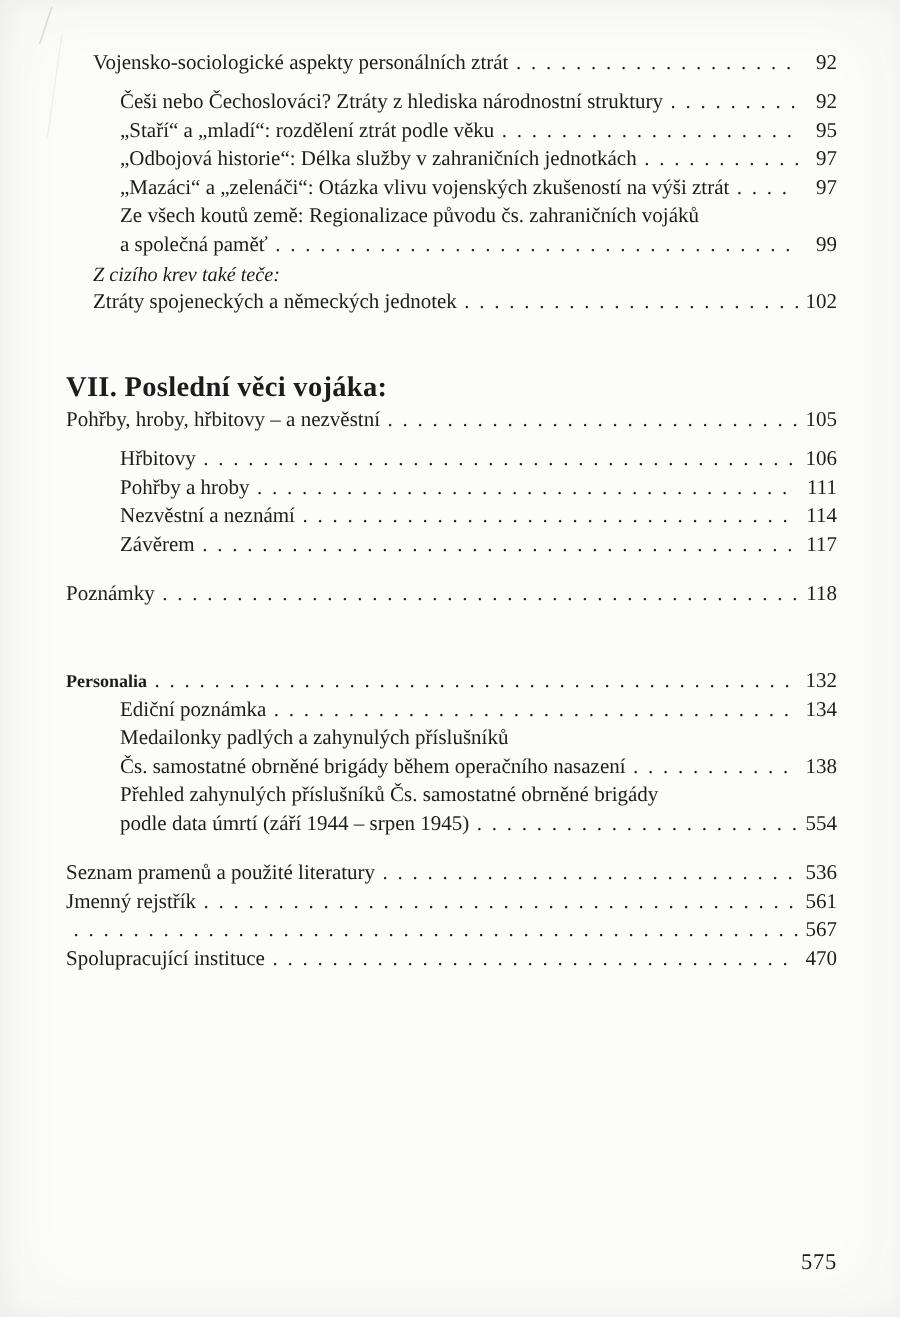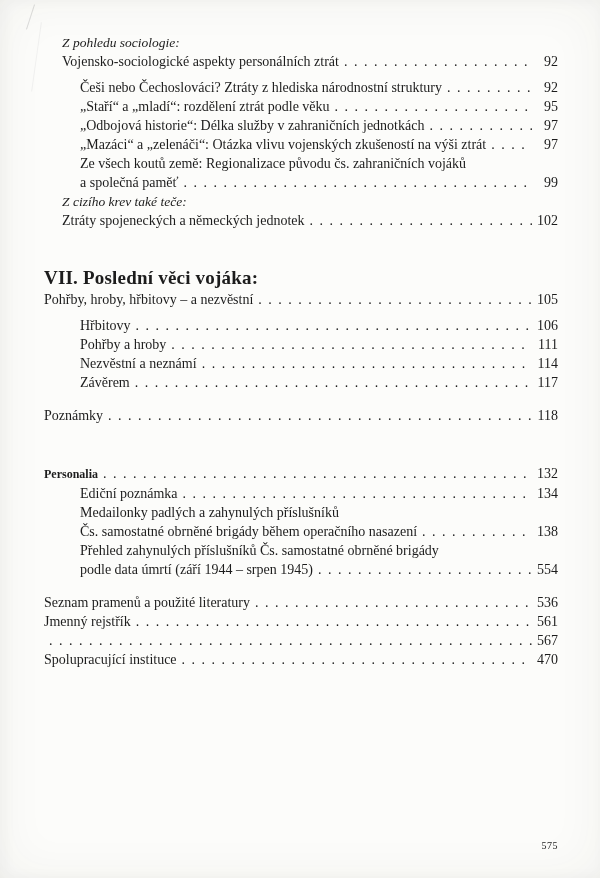--- a/index.html
+++ b/index.html
@@ -66,21 +66,21 @@
   .toc-page {
     flex-shrink: 0;
     min-width: 26px;
     text-align: right;
     font-size: 14px;
   }
   .folio {
     position: absolute;
     right: 42px;
     bottom: 27px;
-    font-size: 10px;
+    font-size: 15px;
     letter-spacing: 0.5px;
   }
   
   .artifact {
     position: absolute;
     pointer-events: none;
   }
   .artifact-1 {
     left: 30px;
     top: 4px;
@@ -100,25 +100,20 @@
 </style>
 </head>
 <body>
 
 <div class="page">
 
   <div class="artifact artifact-1"></div>
   <div class="artifact artifact-2"></div>
 
   <div class="toc">
-    <div class="toc-row indent-1 intro">
-      <span class="toc-label">Z pohledu sociologie:</span>
-      <span class="toc-dots empty"></span>
-      <span class="toc-page"></span>
-    </div>
 
     <div class="toc-row indent-1">
       <span class="toc-label">Vojensko-sociologické aspekty personálních ztrát</span>
       <span class="toc-dots">..........................................................................................</span>
       <span class="toc-page">92</span>
     </div>
 
     <div class="toc-row indent-2 space-s">
       <span class="toc-label">Češi nebo Čechoslováci? Ztráty z hlediska národnostní struktury</span>
       <span class="toc-dots">..........................................................................................</span>

